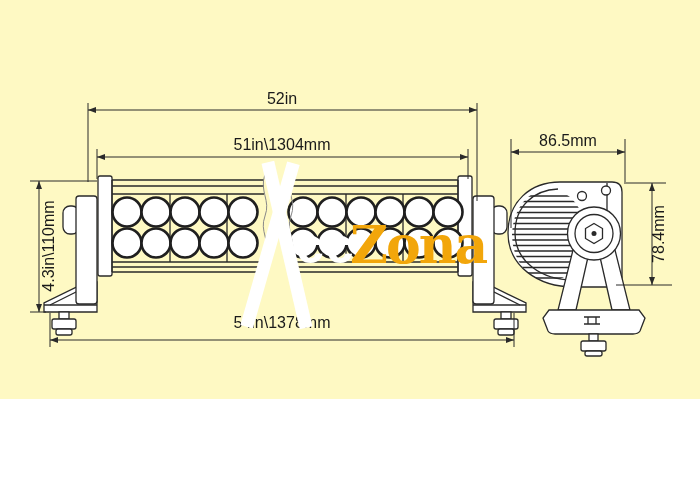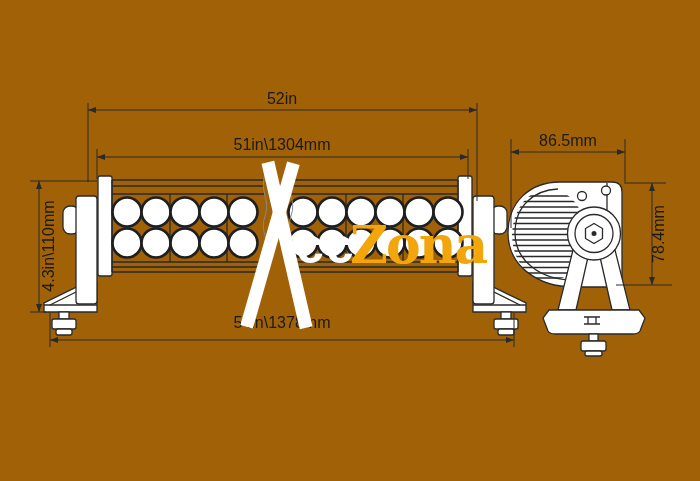--- a/index.html
+++ b/index.html
@@ -1,16 +1,16 @@
 <!DOCTYPE html>
 <html><head>
 <meta charset="utf-8">
 <style>
   html,body { margin:0; padding:0; background:#ffffff; }
-  .canvas { width:700px; height:481px; background:#a16207; position:relative; overflow:hidden;
+  .canvas { width:700px; height:399px; background:#fef9c3; position:relative; overflow:hidden;
             font-family:"Liberation Sans", sans-serif; }
   svg { display:block; }
   .ln  { stroke:#2a2a2a; stroke-width:1.3; fill:none; }
   .lnw { stroke:#2a2a2a; stroke-width:1.3; fill:#ffffff; }
   .fin { stroke:#2a2a2a; stroke-width:1.5; fill:none; }
   .dim { stroke:#2a2a2a; stroke-width:1; fill:none; }
   .brk { stroke:#888888; stroke-width:1; fill:none; }
   .led { fill:#ffffff; stroke:#1f1f1f; stroke-width:2.6; }
   .dimtxt { font:16px "Liberation Sans", sans-serif; fill:#1a1a1a; text-anchor:middle; }
   .wm-white { font:bold 50px "Liberation Sans", sans-serif; fill:#ffffff; letter-spacing:2px; }

